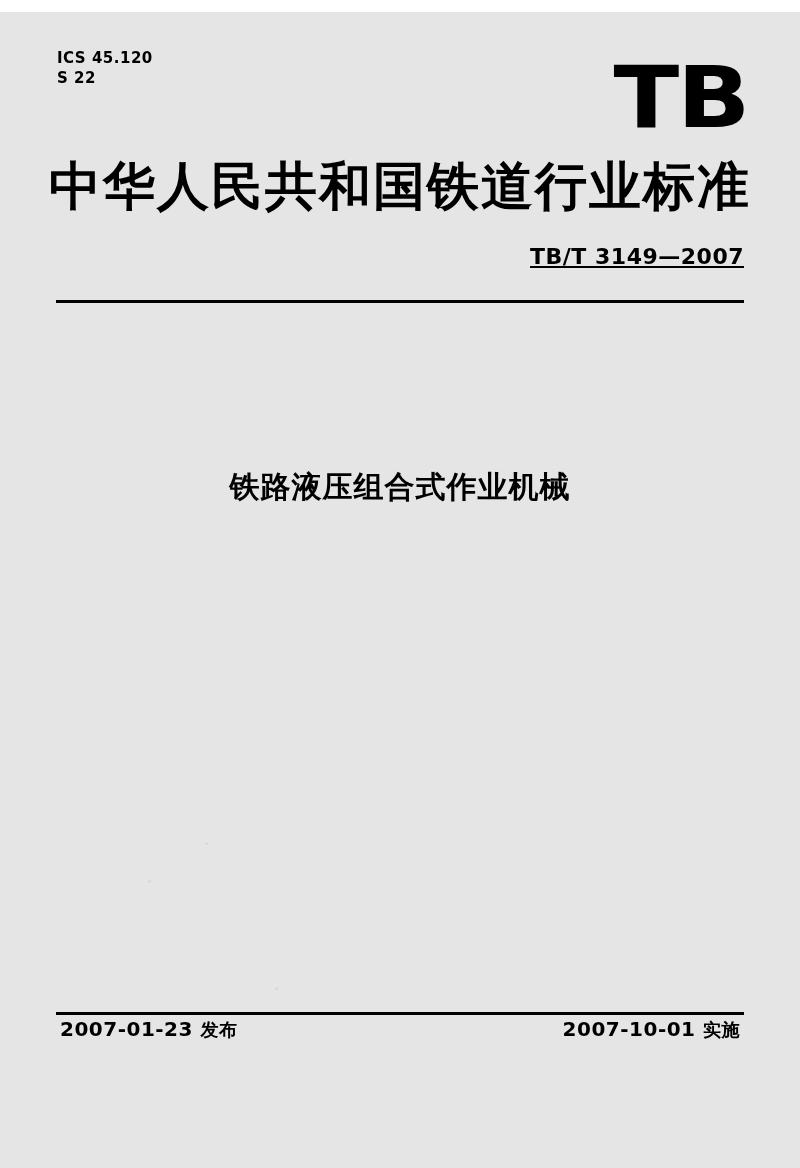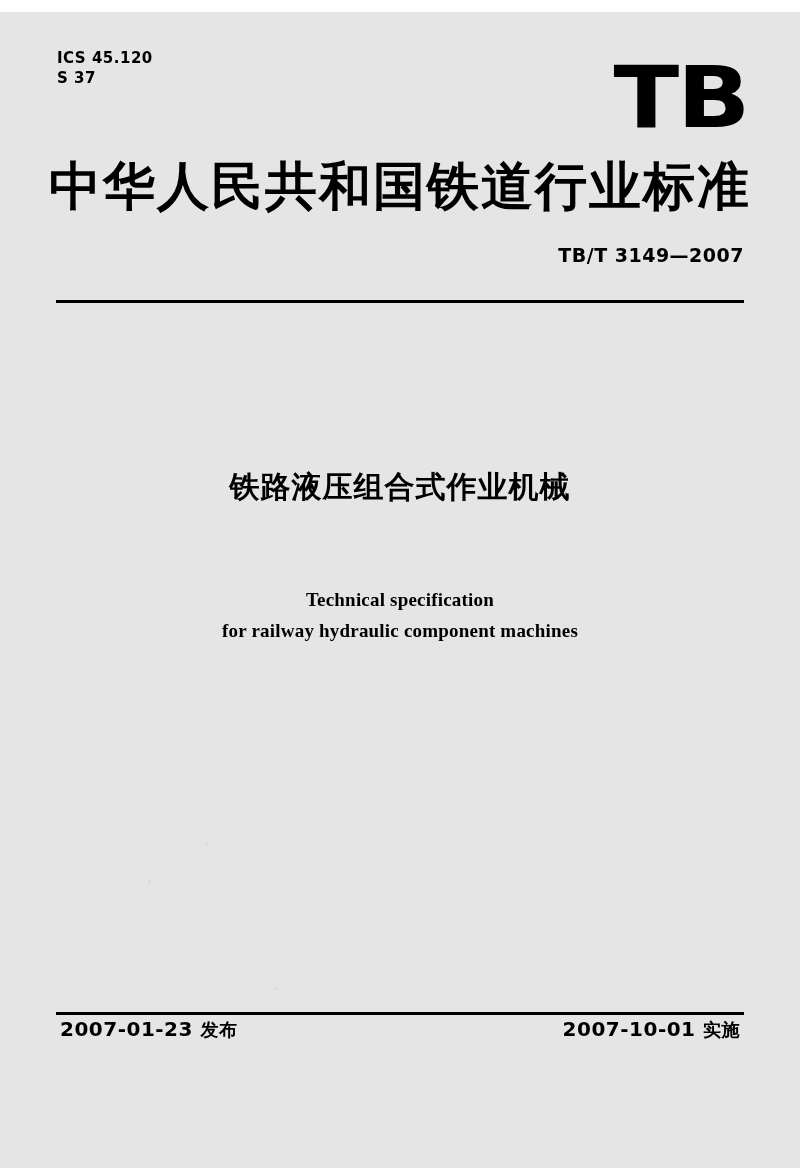--- a/index.html
+++ b/index.html
@@ -61,22 +61,23 @@
     white-space: nowrap;
   }
 
   
   .std-number {
     position: absolute;
     right: 56px;
     top: 232px;
     font-family: "DejaVu Sans", sans-serif;
     font-weight: bold;
-    font-size: 19px;
-    letter-spacing: 0.5px;
+    font-size: 22px;
+    letter-spacing: 0.5px;
+    text-decoration: underline;
   }
 
   
   .rule-top {
     position: absolute;
     left: 56px;
     right: 56px;
     top: 288px;
     height: 3px;
     background: #000;
@@ -166,39 +167,35 @@
     border-radius: 50%;
   }
 </style>
 </head>
 <body>
 
 <div class="page">
 
   <div class="ics-block">
     <div>ICS 45.120</div>
-    <div>S 37</div>
+    <div>S 22</div>
   </div>
 
   <div class="tb-logo">TB</div>
 
   <div class="std-title">中华人民共和国铁道行业标准</div>
 
   <div class="std-number">TB/T 3149—2007</div>
 
   <div class="rule-top"></div>
 
   <div class="doc-title">
     <span>铁路液压组合式作业机械</span>
   </div>
 
-  <div class="doc-title-en">
-    <div>Technical specification</div>
-    <div>for railway hydraulic component machines</div>
-  </div>
 
   <div class="speckle" style="left:205px; top:830px;"></div>
   <div class="speckle" style="left:148px; top:868px;"></div>
   <div class="speckle" style="left:275px; top:975px;"></div>
 
   <div class="rule-bottom"></div>
 
   <div class="date-issue">
     <span>2007-01-23</span>
     <span class="cn">发布</span>

